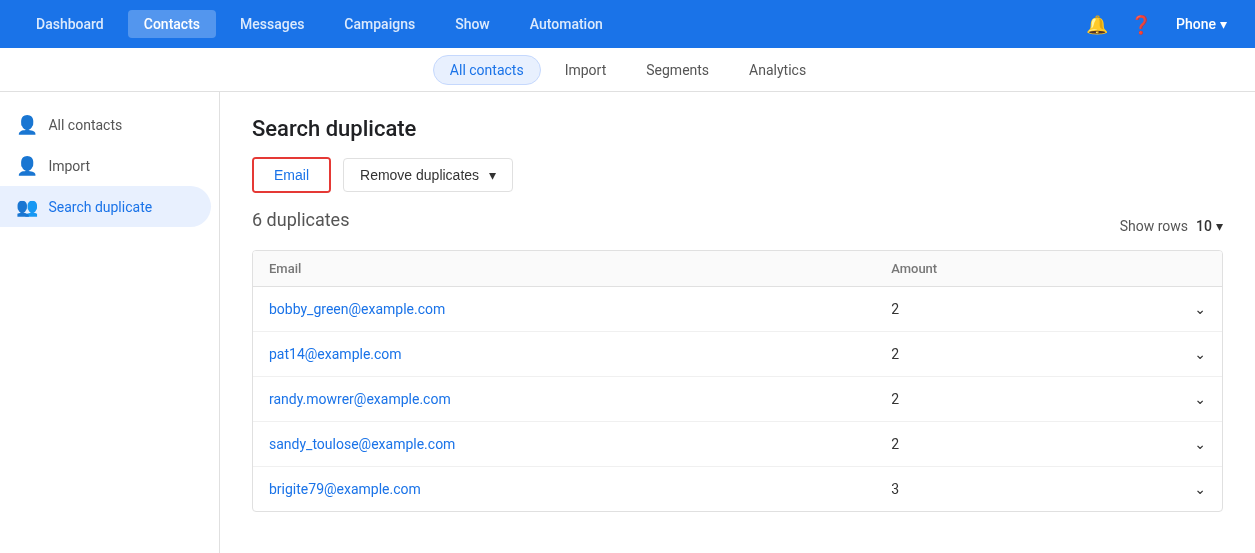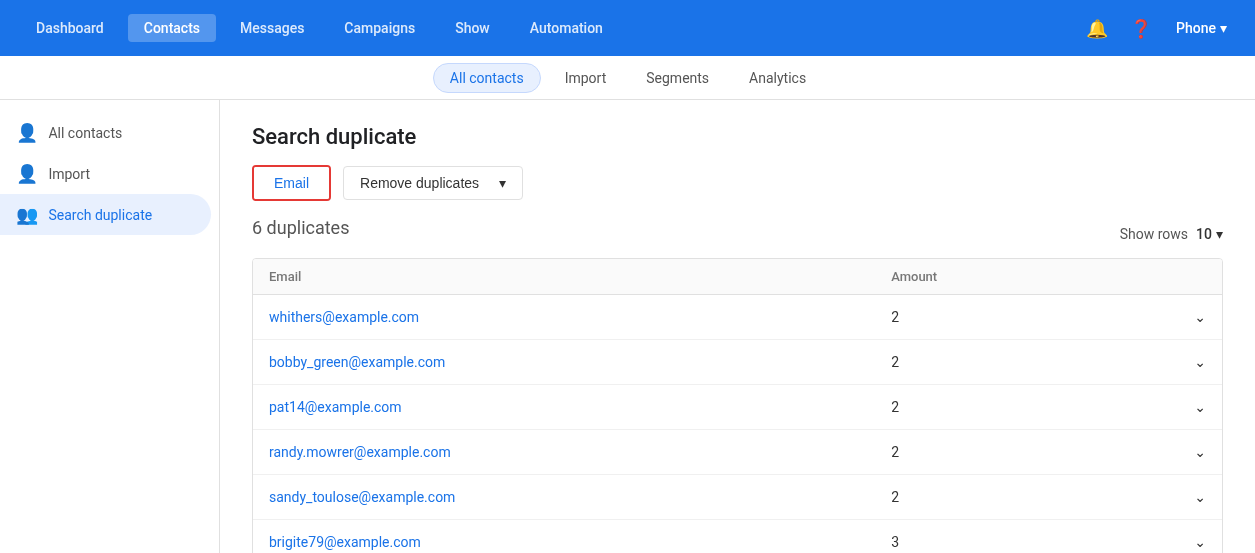--- a/index.html
+++ b/index.html
@@ -1,21 +1,21 @@
 <!DOCTYPE html>
 <html><head>
   <meta charset="utf-8">
   <style>
     * { box-sizing: border-box; margin: 0; padding: 0; }
     body { font-family: 'Roboto', Arial, sans-serif; font-size: 14px; color: #333; background: #f5f5f5; }
 
     
     .top-nav {
       background: #1a73e8;
-      height: 56px;
+      height: 48px;
       display: flex;
       align-items: center;
       padding: 0 20px;
       justify-content: space-between;
     }
     .top-nav-left {
       display: flex;
       align-items: center;
       gap: 8px;
     }
@@ -151,21 +151,21 @@
     }
     .tab-btn:last-child { border-right: none; }
     .tab-btn.active {
       color: #1a73e8;
       font-weight: 500;
     }
 
     .remove-dup-btn {
       display: flex;
       align-items: center;
-      gap: 20px;
+      gap: 10px;
       padding: 8px 16px;
       border: 1px solid #e0e0e0;
       border-radius: 4px;
       background: #fff;
       font-size: 14px;
       color: #333;
       cursor: pointer;
     }
 
     .duplicates-count {
@@ -309,25 +309,20 @@
     <div class="table-wrapper">
       <table class="data-table">
         <thead>
           <tr>
             <th>Email</th>
             <th>Amount</th>
             <th></th>
           </tr>
         </thead>
         <tbody id="table-body">
-        <tr>
-      <td><span class="email-link">whithers@example.com</span></td>
-      <td>2</td>
-      <td class="chevron-cell">⌄</td>
-    </tr>
             <tr>
       <td><span class="email-link">bobby_green@example.com</span></td>
       <td>2</td>
       <td class="chevron-cell">⌄</td>
     </tr>
             <tr>
       <td><span class="email-link">pat14@example.com</span></td>
       <td>2</td>
       <td class="chevron-cell">⌄</td>
     </tr>

